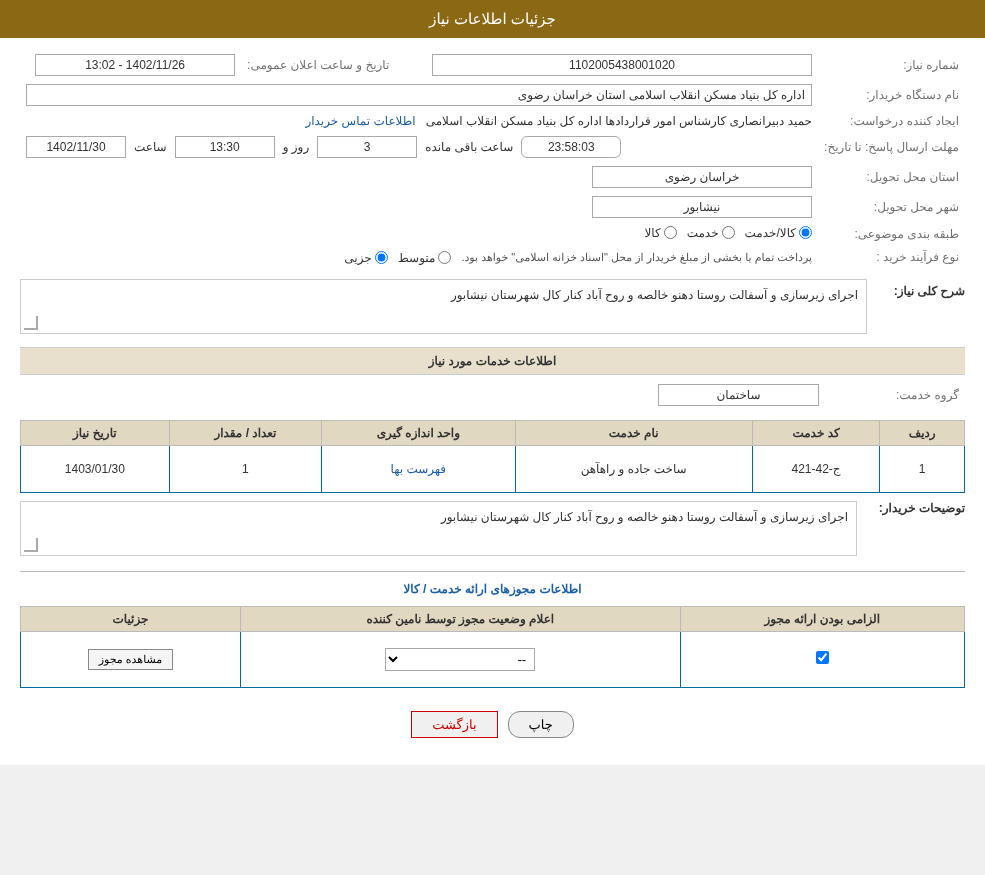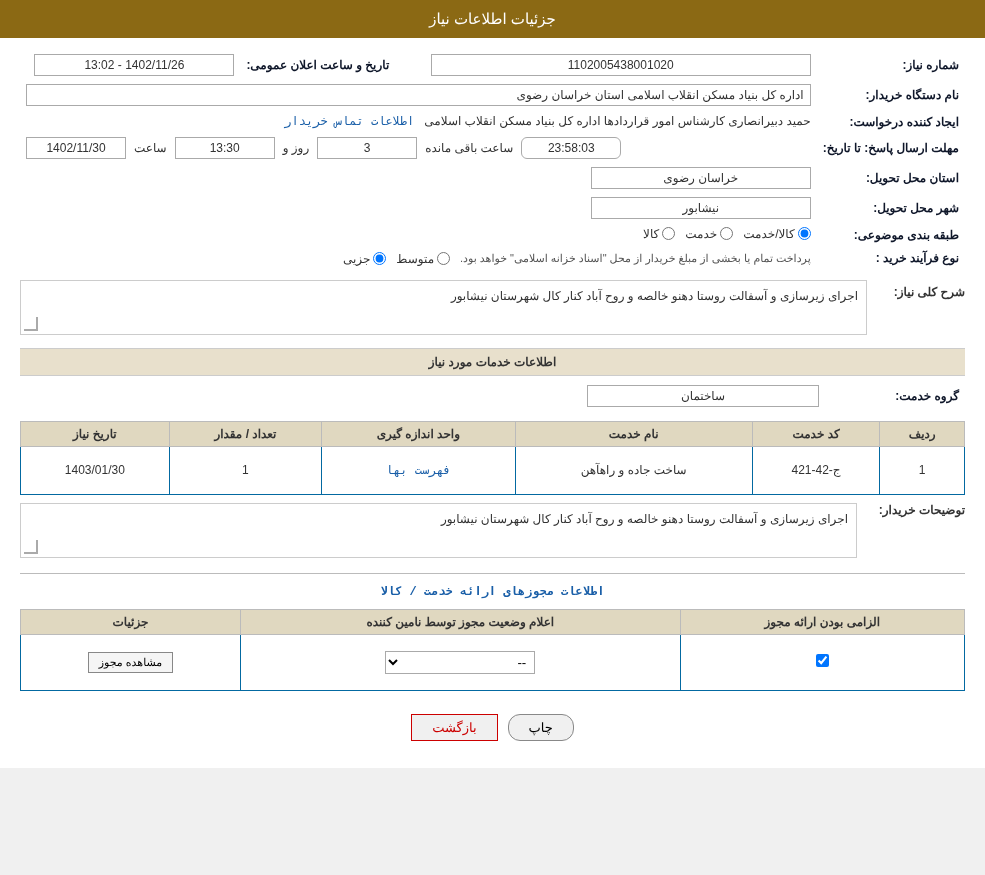--- a/index.html
+++ b/index.html
@@ -30,22 +30,22 @@
       width: 100%;
       border-collapse: collapse;
       margin-bottom: 10px;
     }
     .info-table td {
       padding: 4px 6px;
       vertical-align: middle;
     }
     .label-cell {
       text-align: right;
-      color: #0f172a;
-      font-weight: bold;
+      color: #737373;
+      font-weight: normal;
       white-space: nowrap;
       width: 140px;
     }
     .value-cell {
       text-align: right;
     }
     .input-box {
       border: 1px solid #aaa;
       padding: 3px 6px;
       background: #fff;
@@ -55,21 +55,20 @@
     }
     .input-wide {
       width: 380px;
     }
     .input-small {
       width: 80px;
     }
     .blue-link {
       color: #1a5fa8;
       text-decoration: none;
-      font-family: Liberation Mono, monospace;
     }
     .radio-group {
       display: inline-flex;
       gap: 10px;
       align-items: center;
     }
     .radio-item {
       display: flex;
       align-items: flex-start;
       gap: 3px;
@@ -312,21 +311,21 @@
       </div>
     </div>
 
     <div class="section-header">اطلاعات خدمات مورد نیاز</div>
 
     <table class="info-table">
       <tbody>
         <tr>
           <td class="label-cell">گروه خدمت:</td>
           <td class="value-cell">
-            <div class="input-box" style="width:232px; text-align:center;">ساختمان</div>
+            <div class="input-box" style="width:161px; text-align:center;">ساختمان</div>
           </td>
         </tr>
       </tbody>
     </table>
 
     <table class="data-table">
       <thead>
         <tr>
           <th>ردیف</th>
           <th>کد خدمت</th>

